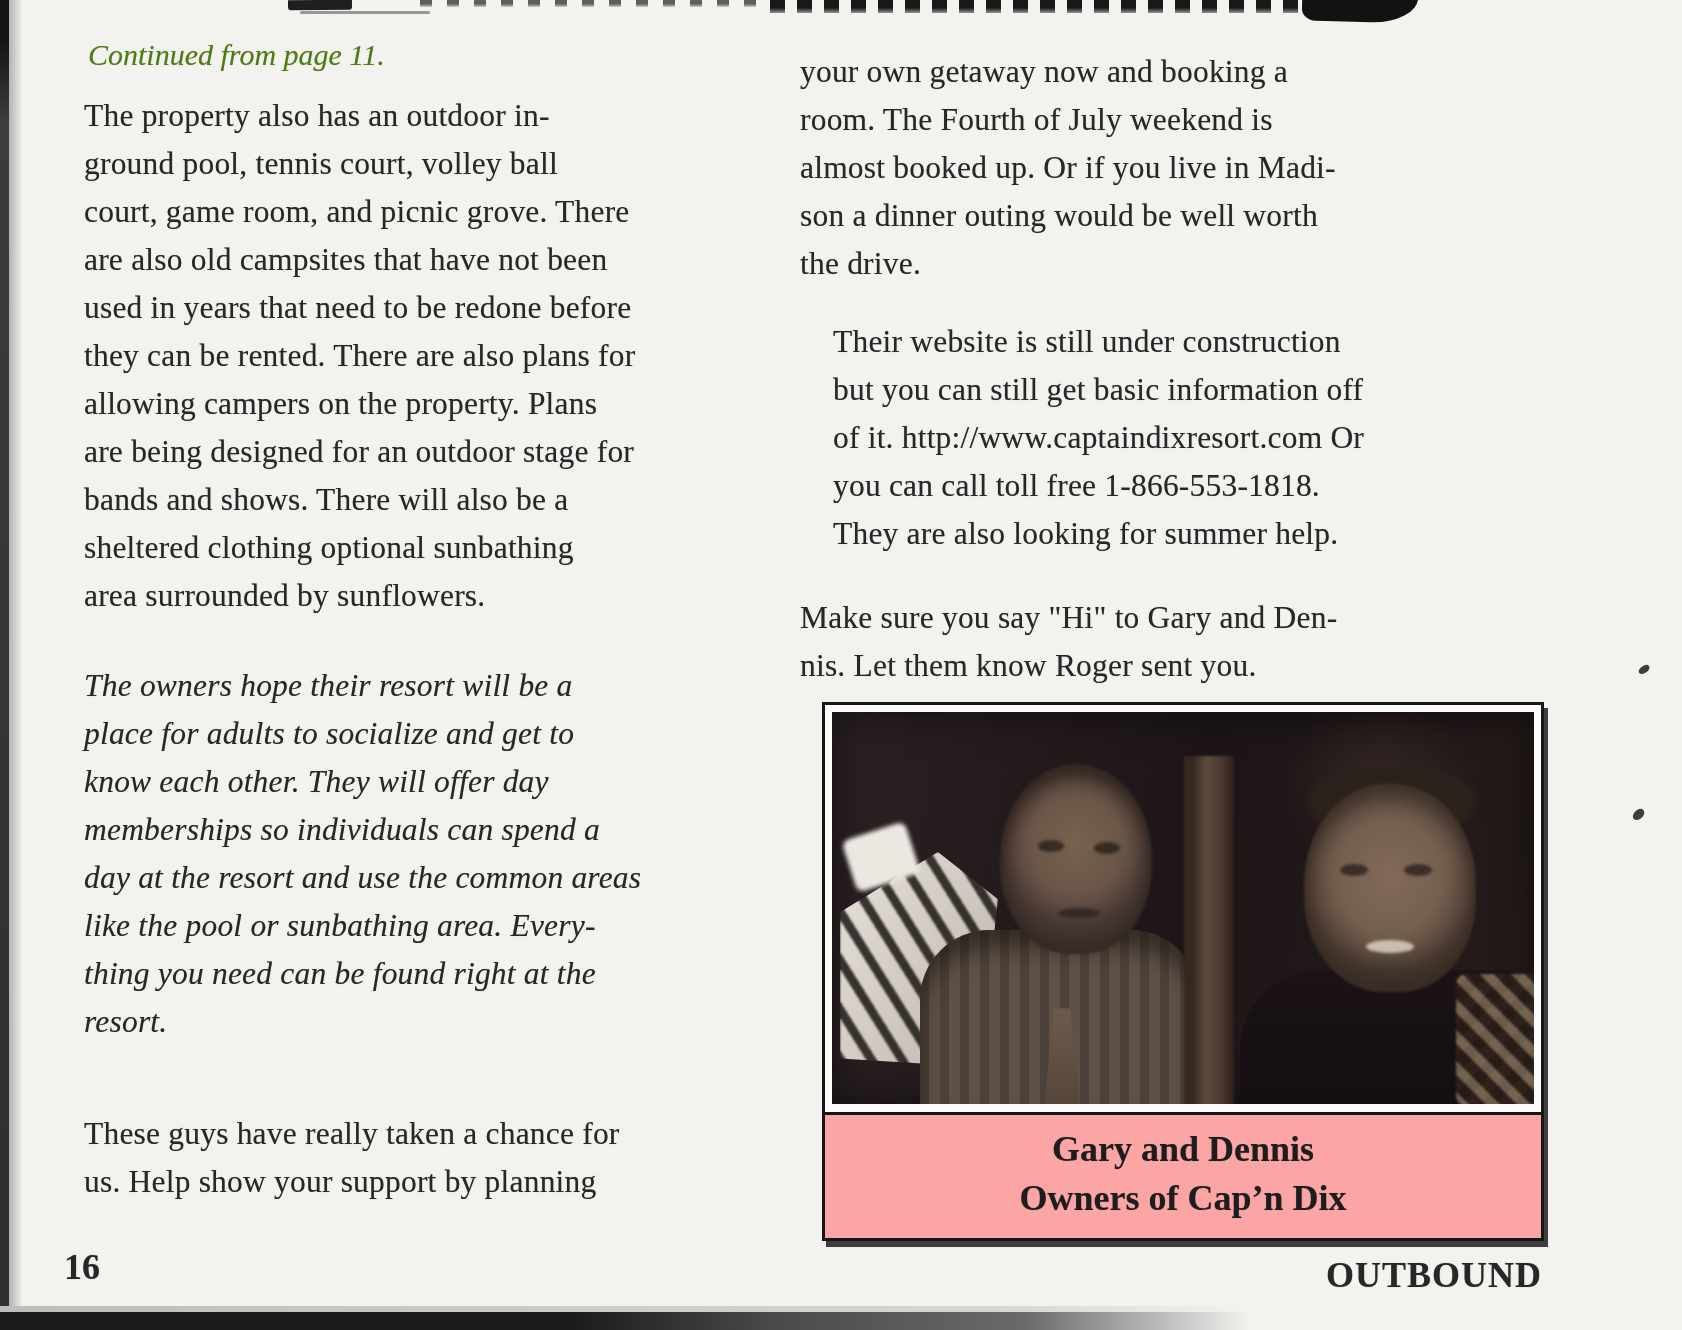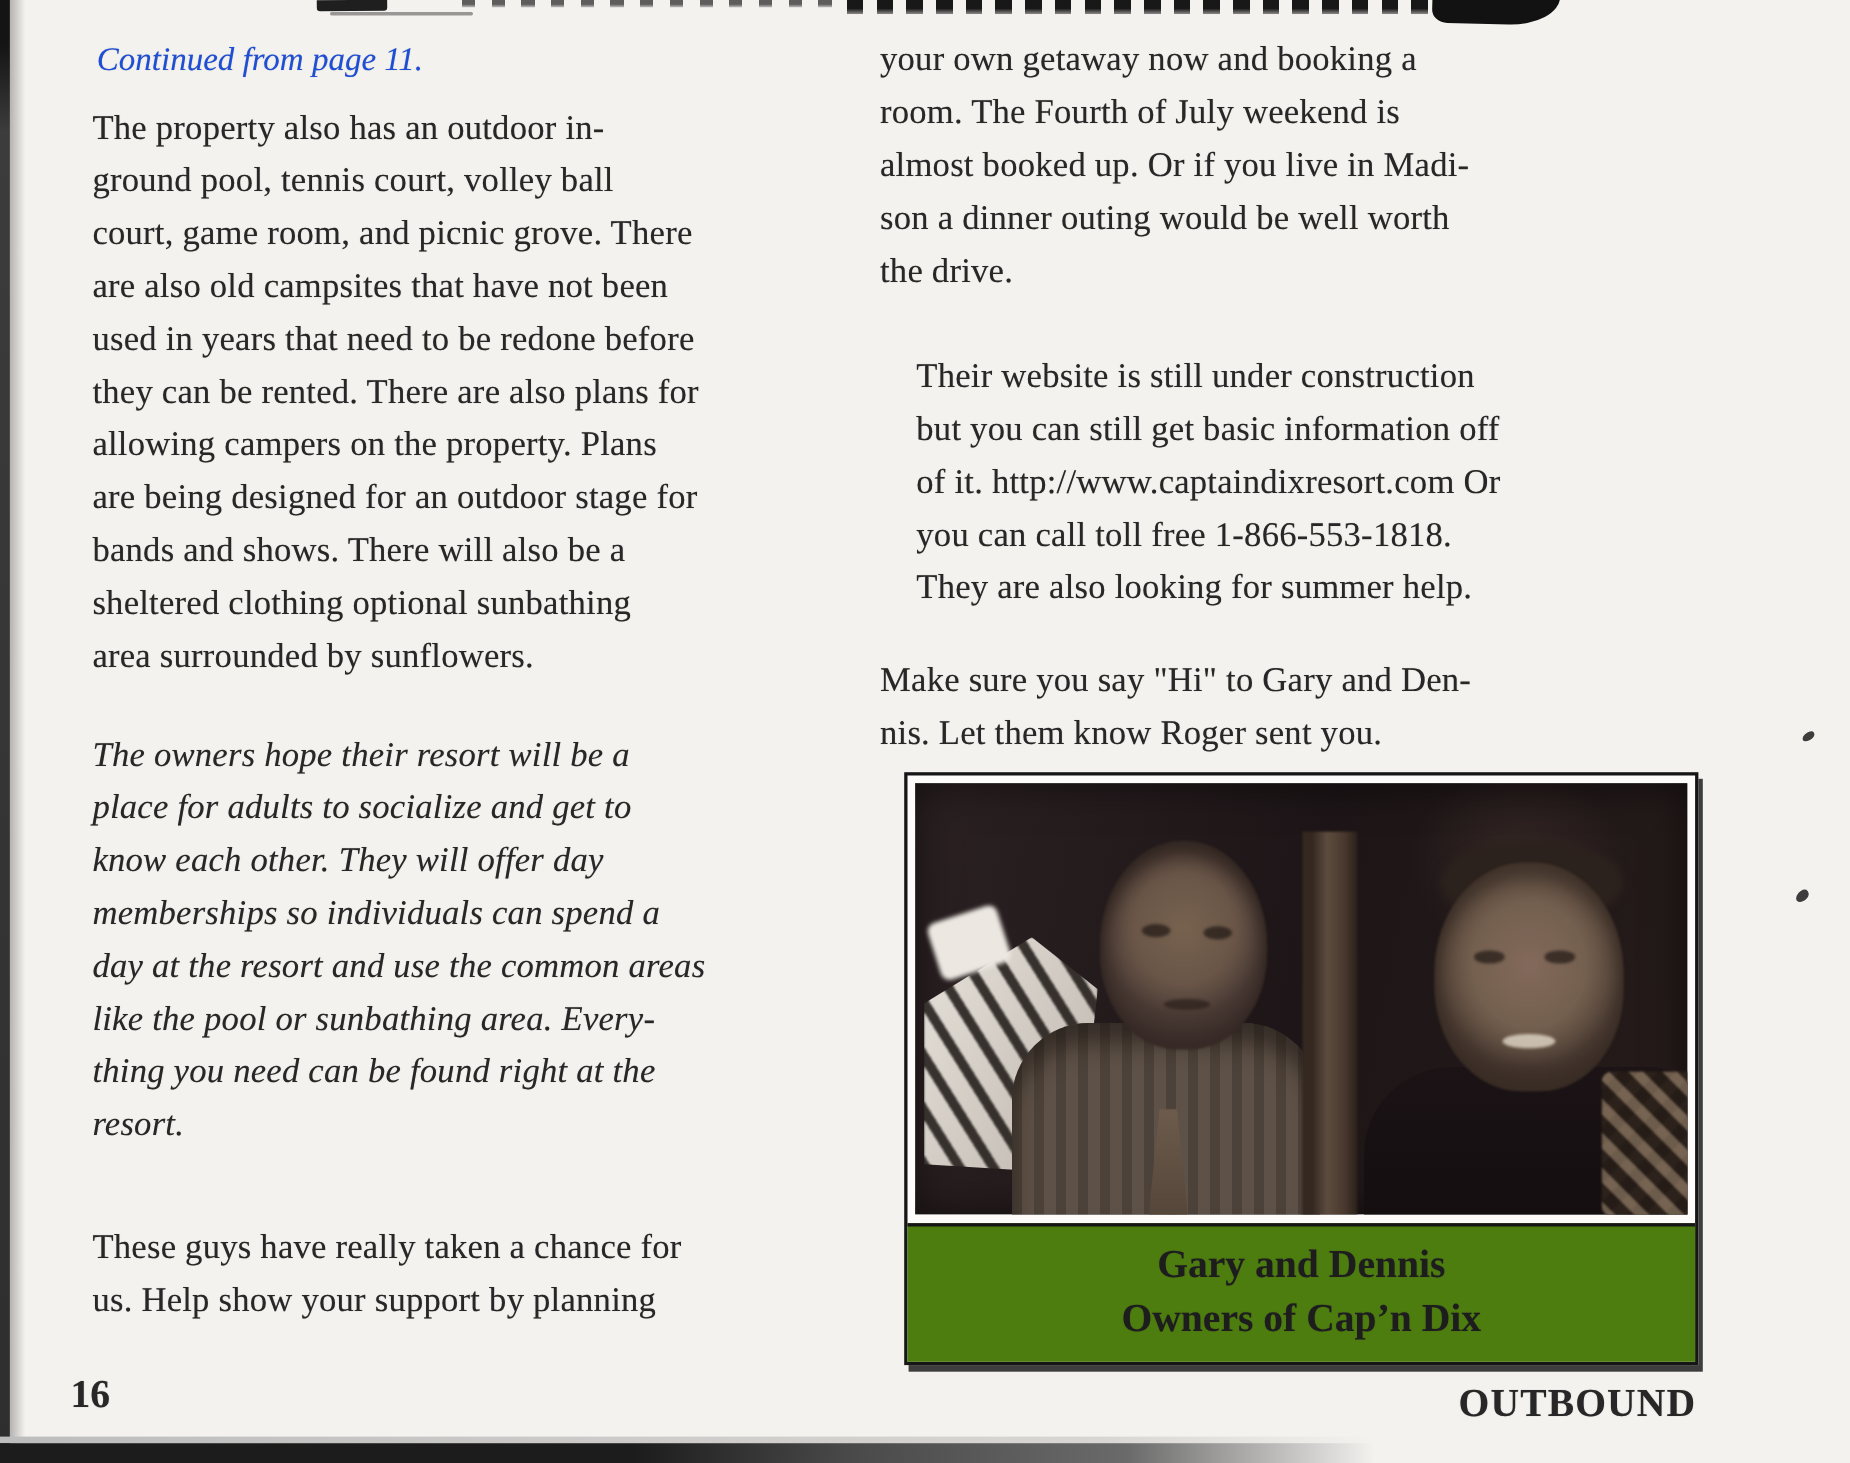--- a/index.html
+++ b/index.html
@@ -54,37 +54,37 @@
     background: #121212; transform: rotate(1.5deg);
     border-radius: 0 0 46px 14px / 0 0 26px 12px;
   }
   .speck { position: absolute; background: #3d3d3d; border-radius: 60% 40% 55% 45%; }
   .speck-1 { left: 1638px; top: 666px; width: 12px; height: 7px; transform: rotate(-28deg); }
   .speck-2 { left: 1632px; top: 810px; width: 13px; height: 9px; transform: rotate(-35deg); }
 
   
   .continued {
     position: absolute; left: 88px; top: 38px;
-    font-style: italic; font-size: 30px; color: #1d4ed8;
+    font-style: italic; font-size: 30px; color: #4d7c0f;
     text-shadow: 0 0 1px rgba(70,70,70,.35);
   }
   .col { position: absolute; width: 700px; }
   .col-left  { left: 84px; }
   .col-right { left: 800px; }
   .para {
     position: absolute;
     font-size: 31.5px; line-height: 48px;
     white-space: pre-line;
     letter-spacing: 0.2px;
     text-shadow: 0 0 0.8px rgba(60,60,60,.45);
   }
   .p-l1 { top: 92px; }
   .p-l2 { top: 662px; font-style: italic; }
   .p-l3 { top: 1110px; }
-  .p-r1 { top: 30px; }
+  .p-r1 { top: 48px; }
   .p-r2 { top: 318px; margin-left: 33px; }
   .p-r3 { top: 594px; }
 
   .page-number {
     position: absolute; left: 64px; top: 1246px;
     font-size: 36px; font-weight: bold; text-shadow: 0 0 1px rgba(60,60,60,.4);
   }
   .magazine-name {
     position: absolute; right: 140px; top: 1254px;
     font-size: 36px; font-weight: bold; letter-spacing: 1px;
@@ -179,21 +179,21 @@
   .caption {
     border-top: 3px solid #161616;
     margin-top: 8px;
     padding: 10px 8px 16px 8px;
     text-align: center;
     font-weight: bold;
     font-size: 36px; line-height: 1.35;
     white-space: pre-line;
     color: #1d1d1d;
     text-shadow: 0 0 1px rgba(60,60,60,.4);
-    background: #4d7c0f;
+    background: #fca5a5;
   }
 </style>
 </head>
 <body>
 
 <div class="left-strip"></div>
 <div class="left-strip-soft"></div>
 <div class="bottom-band-line"></div>
 <div class="bottom-band"></div>
 

